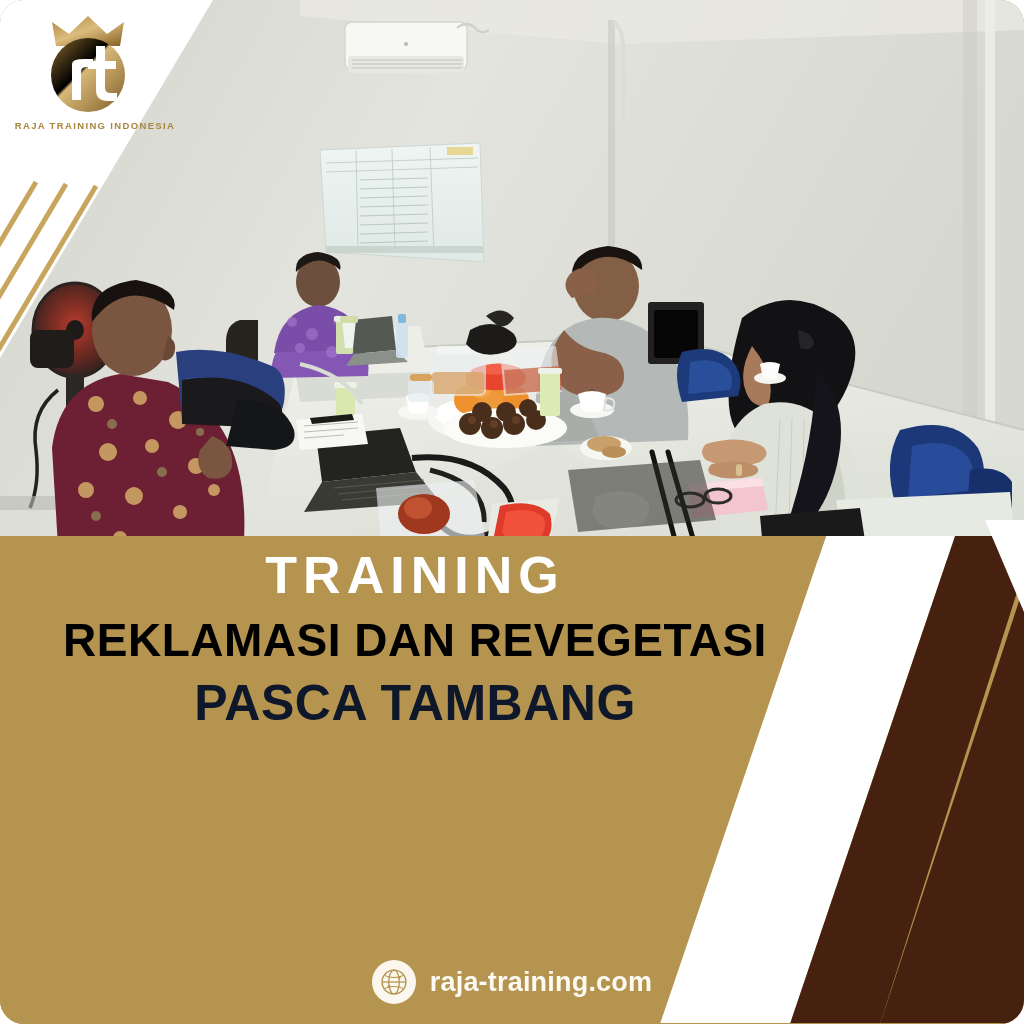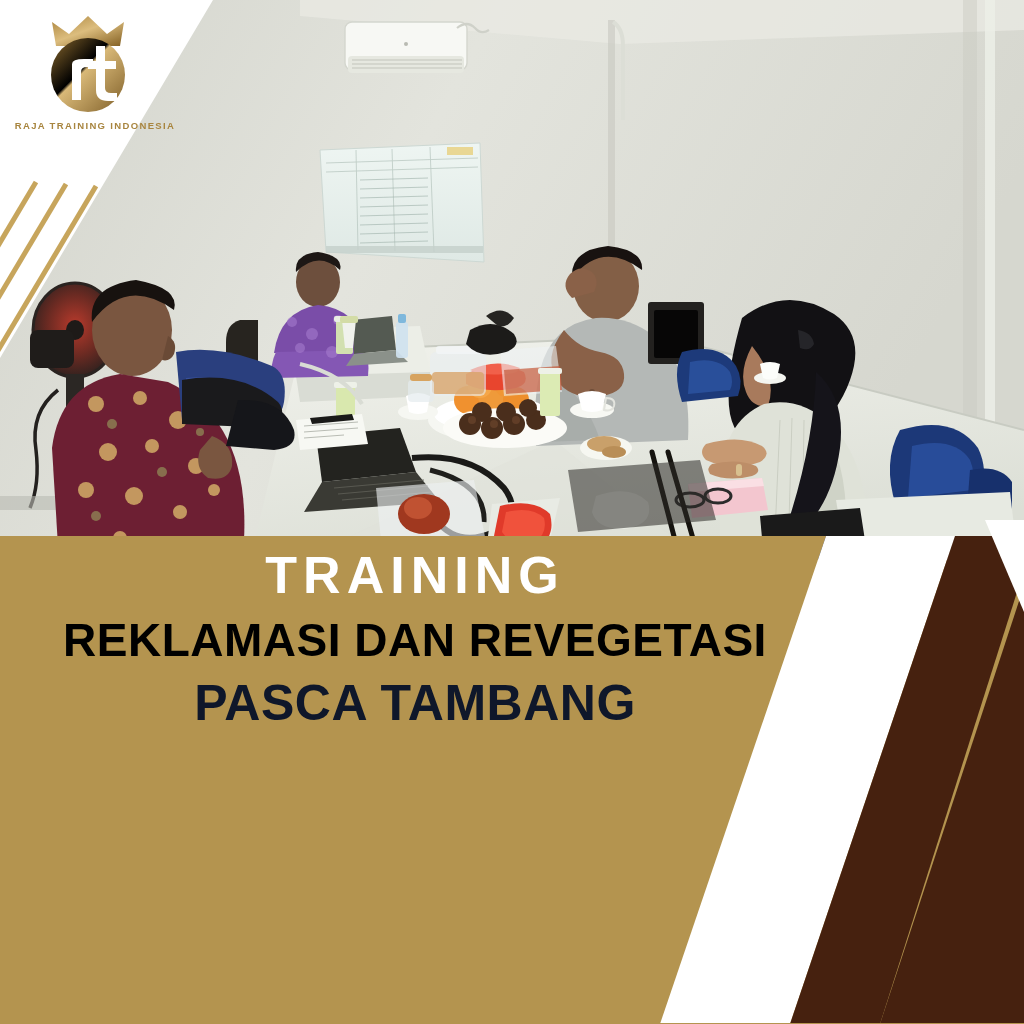--- a/index.html
+++ b/index.html
@@ -5,20 +5,21 @@
 <style>
   * { margin:0; padding:0; box-sizing:border-box; }
   html,body { width:1024px; height:1024px; overflow:hidden; background:#ffffff; }
   body { font-family:"Liberation Sans", sans-serif; }
 
   .poster {
     position:relative;
     width:1024px; height:1024px;
     overflow:hidden;
     background:#b4944f;
+    border-radius:24px;
   }
 
   
   .photo {
     position:absolute; left:0; top:0; width:1024px; height:560px;
     overflow:hidden;
     background:#cfd0c8;
   }
   .photo svg { display:block; width:1024px; height:560px; }
 
@@ -506,14 +507,28 @@
     </div>
     <div class="logo-text">RAJA TRAINING INDONESIA</div>
   </div>
 
   <div class="titles">
     <div class="t-main">TRAINING</div>
     <div class="t-sub1">REKLAMASI DAN REVEGETASI</div>
     <div class="t-sub2">PASCA TAMBANG</div>
   </div>
 
+  <div class="footer">
+    <div class="globe-badge">
+      <svg viewBox="0 0 34 34" width="30" height="30" aria-hidden="true">
+        <circle cx="17" cy="17" r="13.5" fill="none" stroke="#b4944f" stroke-width="1.6"></circle>
+        <ellipse cx="17" cy="17" rx="6" ry="13.5" fill="none" stroke="#b4944f" stroke-width="1.4"></ellipse>
+        <line x1="3.5" y1="17" x2="30.5" y2="17" stroke="#b4944f" stroke-width="1.4"></line>
+        <path d="M6,9.5 q11,5 22,0" fill="none" stroke="#b4944f" stroke-width="1.2"></path>
+        <path d="M6,24.5 q11,-5 22,0" fill="none" stroke="#b4944f" stroke-width="1.2"></path>
+        <circle cx="23" cy="12" r="1.6" fill="#b4944f"></circle>
+        <circle cx="11.5" cy="22" r="1.6" fill="#b4944f"></circle>
+      </svg>
+    </div>
+    <div class="footer-url">raja-training.com</div>
+  </div>
 
 </div>
 
 </body></html>

